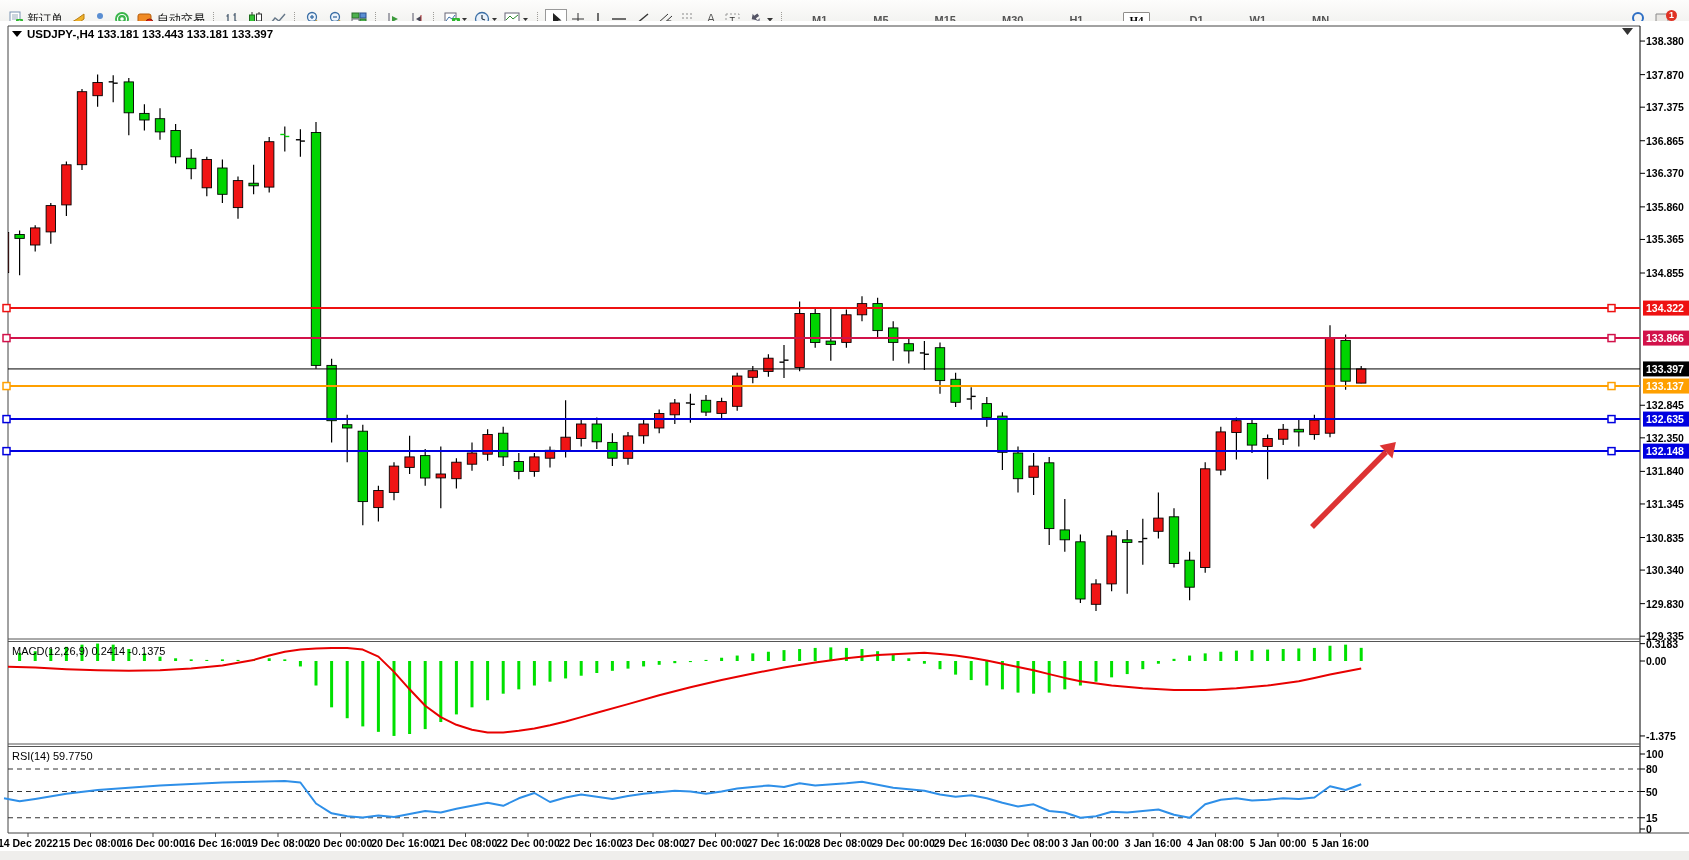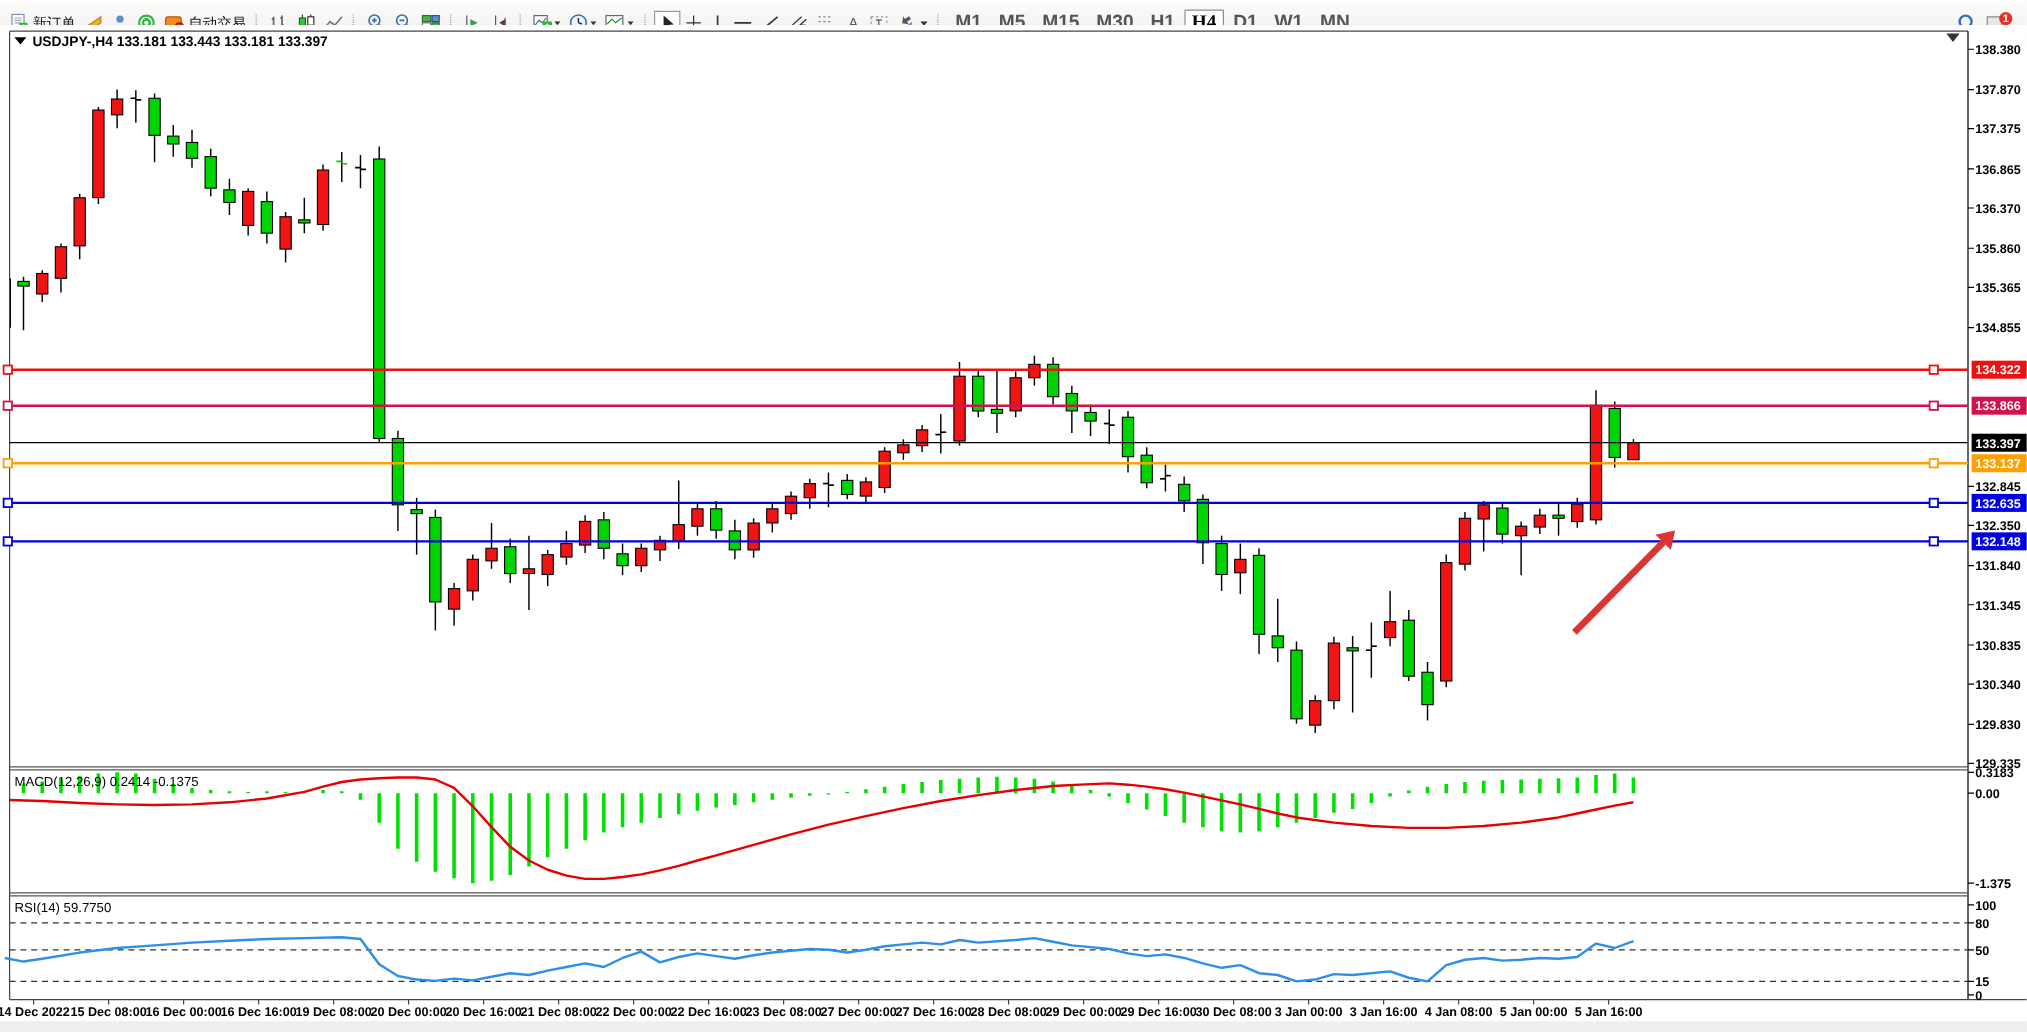--- a/index.html
+++ b/index.html
@@ -4,21 +4,21 @@
 <style>
   html,body{margin:0;padding:0;background:#fff;width:1689px;height:860px;overflow:hidden;
     font-family:"Liberation Sans",sans-serif;}
   .toolbar{position:absolute;top:0;left:0;width:1689px;height:39px;box-sizing:border-box;
     background:linear-gradient(#fdfdfc,#ecebe8);border-bottom:1px solid #b5b2ae;
     display:flex;align-items:center;padding-left:4px;white-space:nowrap;}
   .tb-btn{display:inline-flex;align-items:center;gap:3px;font-size:12px;color:#111;
     padding:0 4px;height:19px;}
   .tb-ic{display:inline-flex;align-items:center;justify-content:center;height:19px;padding:0 3px;}
   .sep{width:3px;height:15px;border-left:1px dotted #9f9d99;margin:0 4px;}
-  .tf{font-size:16px;font-weight:700;color:#555;padding:1px 5px;margin:0 1px;border:1px solid transparent;border-radius:1px;}
+  .tf{font-size:11px;font-weight:700;color:#555;padding:1px 5px;margin:0 17px;border:1px solid transparent;border-radius:1px;}
   .tf.active{background:#fff;border:1px solid #8f8d8a;color:#000;font-family:Liberation Serif, serif;}
   .spacer{flex:1;}
   .chart-wrap{position:absolute;top:21px;left:0;width:1689px;height:839px;background:#fff;}
   svg{display:block;}
   .badge{position:relative;display:inline-block;width:18px;height:16px;}
   .badge .dot{position:absolute;top:-1px;right:-2px;background:#e03224;color:#fff;font-size:9px;
     font-weight:700;border-radius:50%;width:11px;height:11px;line-height:11px;text-align:center;}
   .bottom-strip{position:absolute;left:0;top:851px;width:1689px;height:9px;background:#efeeec;}
 </style>
 </head>

